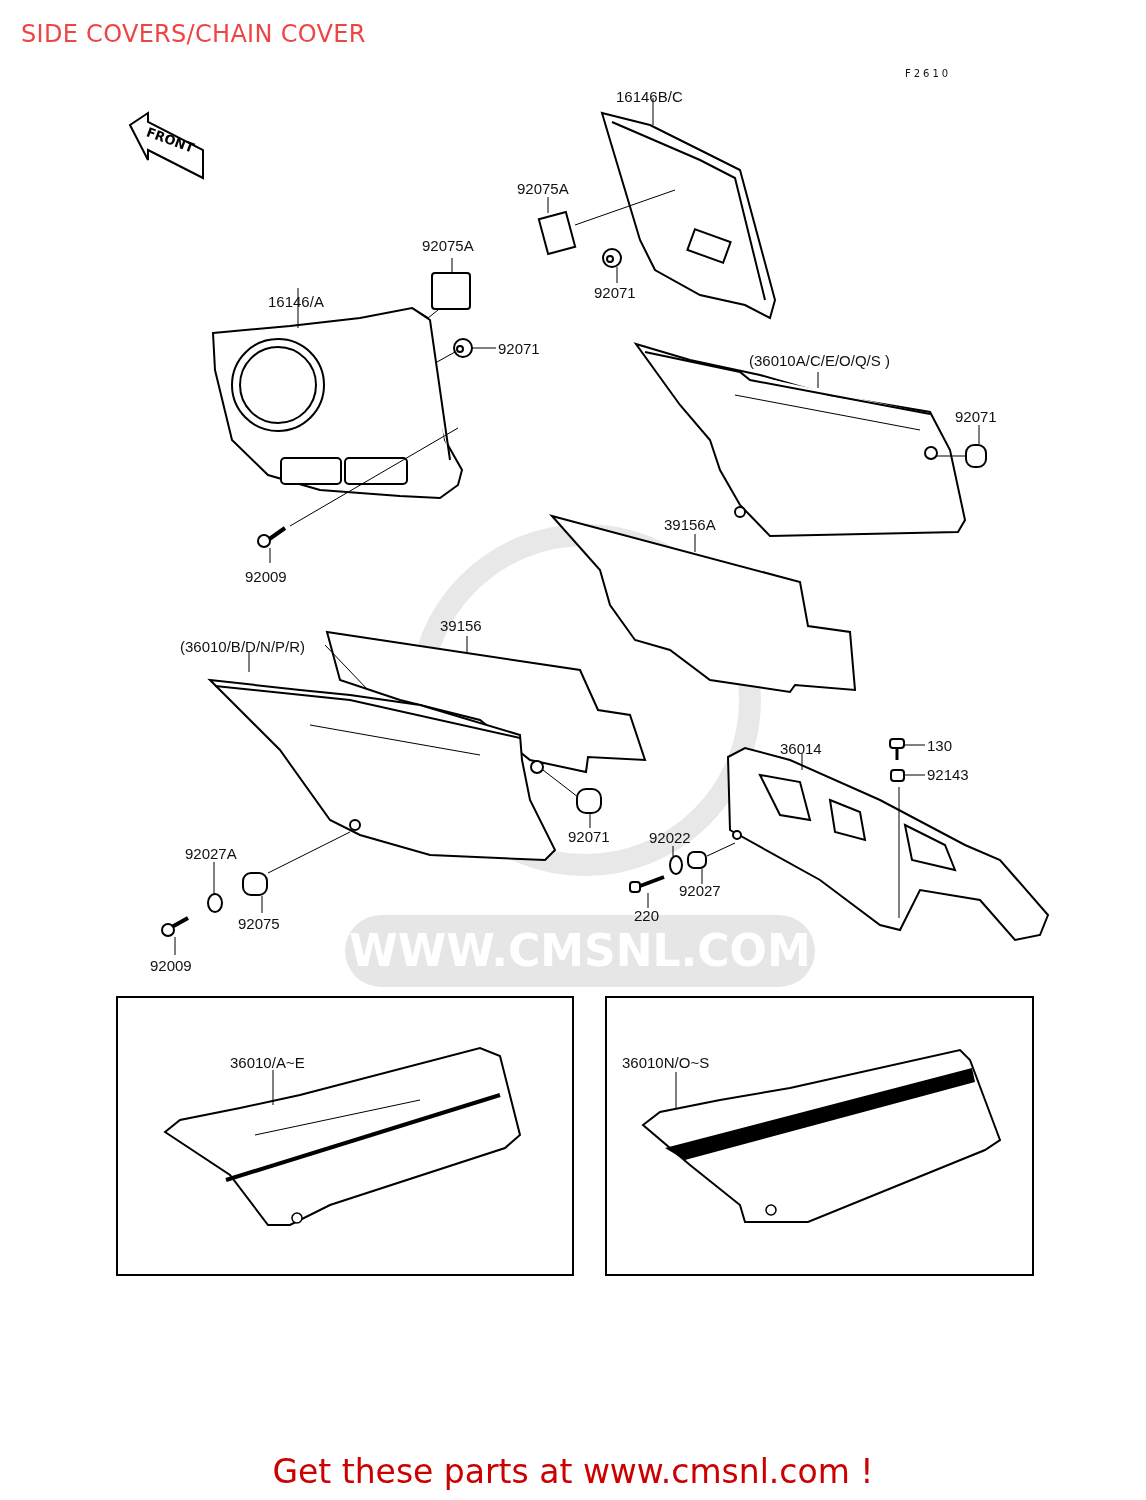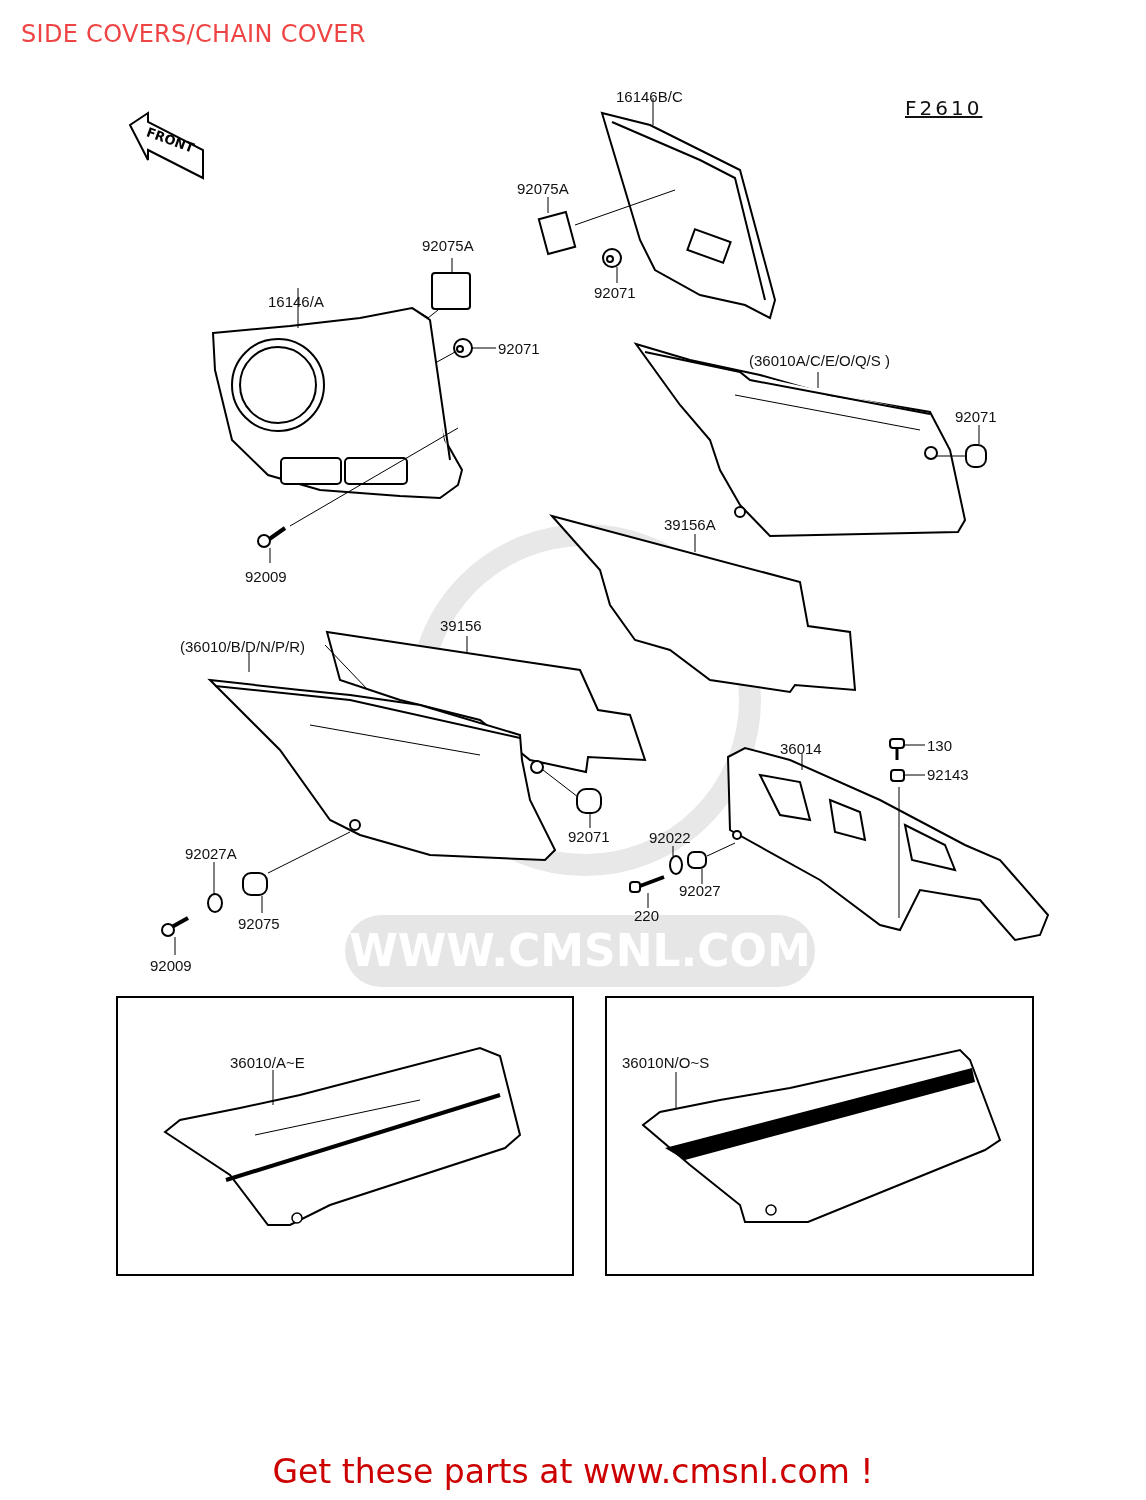--- a/index.html
+++ b/index.html
@@ -1,18 +1,18 @@
 <!DOCTYPE html>
 <html><head>
 <meta charset="utf-8">
 <style>
   html, body { margin:0; padding:0; background:#ffffff; }
   body { width:1146px; height:1500px; position:relative; overflow:hidden; font-family:"DejaVu Sans", sans-serif; }
   .title { position:absolute; left:21px; top:20px; font-size:24px; color:#ef4444; letter-spacing:0.3px; }
-  .fig-code { position:absolute; left:905px; top:96px; font-size:20px; color:#111; letter-spacing:3px;text-decoration:underline; }
+  .fig-code { position:absolute; left:905px; top:68px; font-size:10px; color:#111; letter-spacing:3px; }
   .footer { position:absolute; left:0; width:1146px; top:1452px; text-align:center; font-size:33px; color:#cc0000; }
   svg.diagram { position:absolute; left:0; top:0; }
   .lbl { font-family:"Liberation Sans", sans-serif; font-size:15px; fill:#111; }
   .wm { fill:#e6e6e6; }
   .wmtxt { font-family:"DejaVu Sans", sans-serif; font-weight:bold; font-size:44px; fill:#ffffff; }
 </style>
 </head>
 <body>
 
 <div class="title">SIDE COVERS/CHAIN COVER</div>

